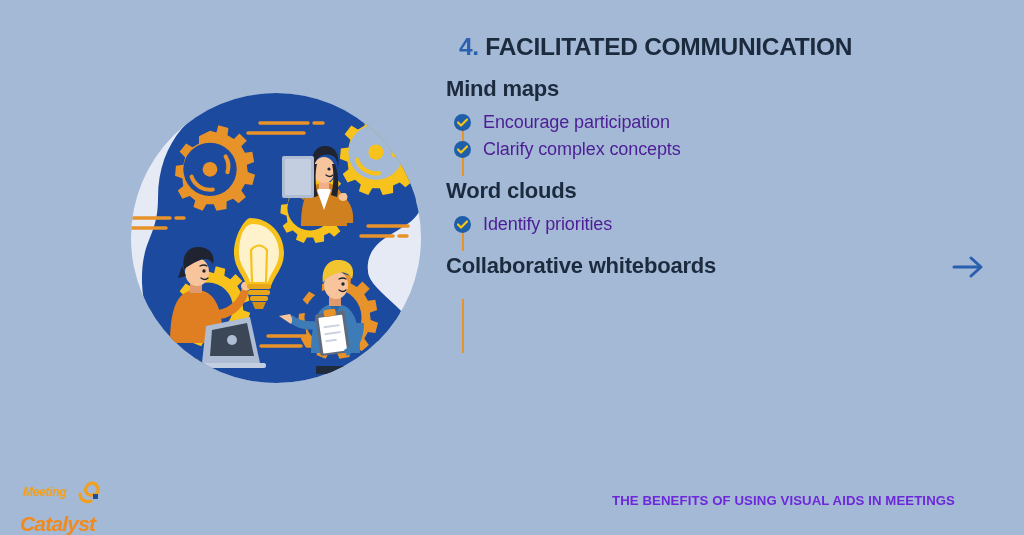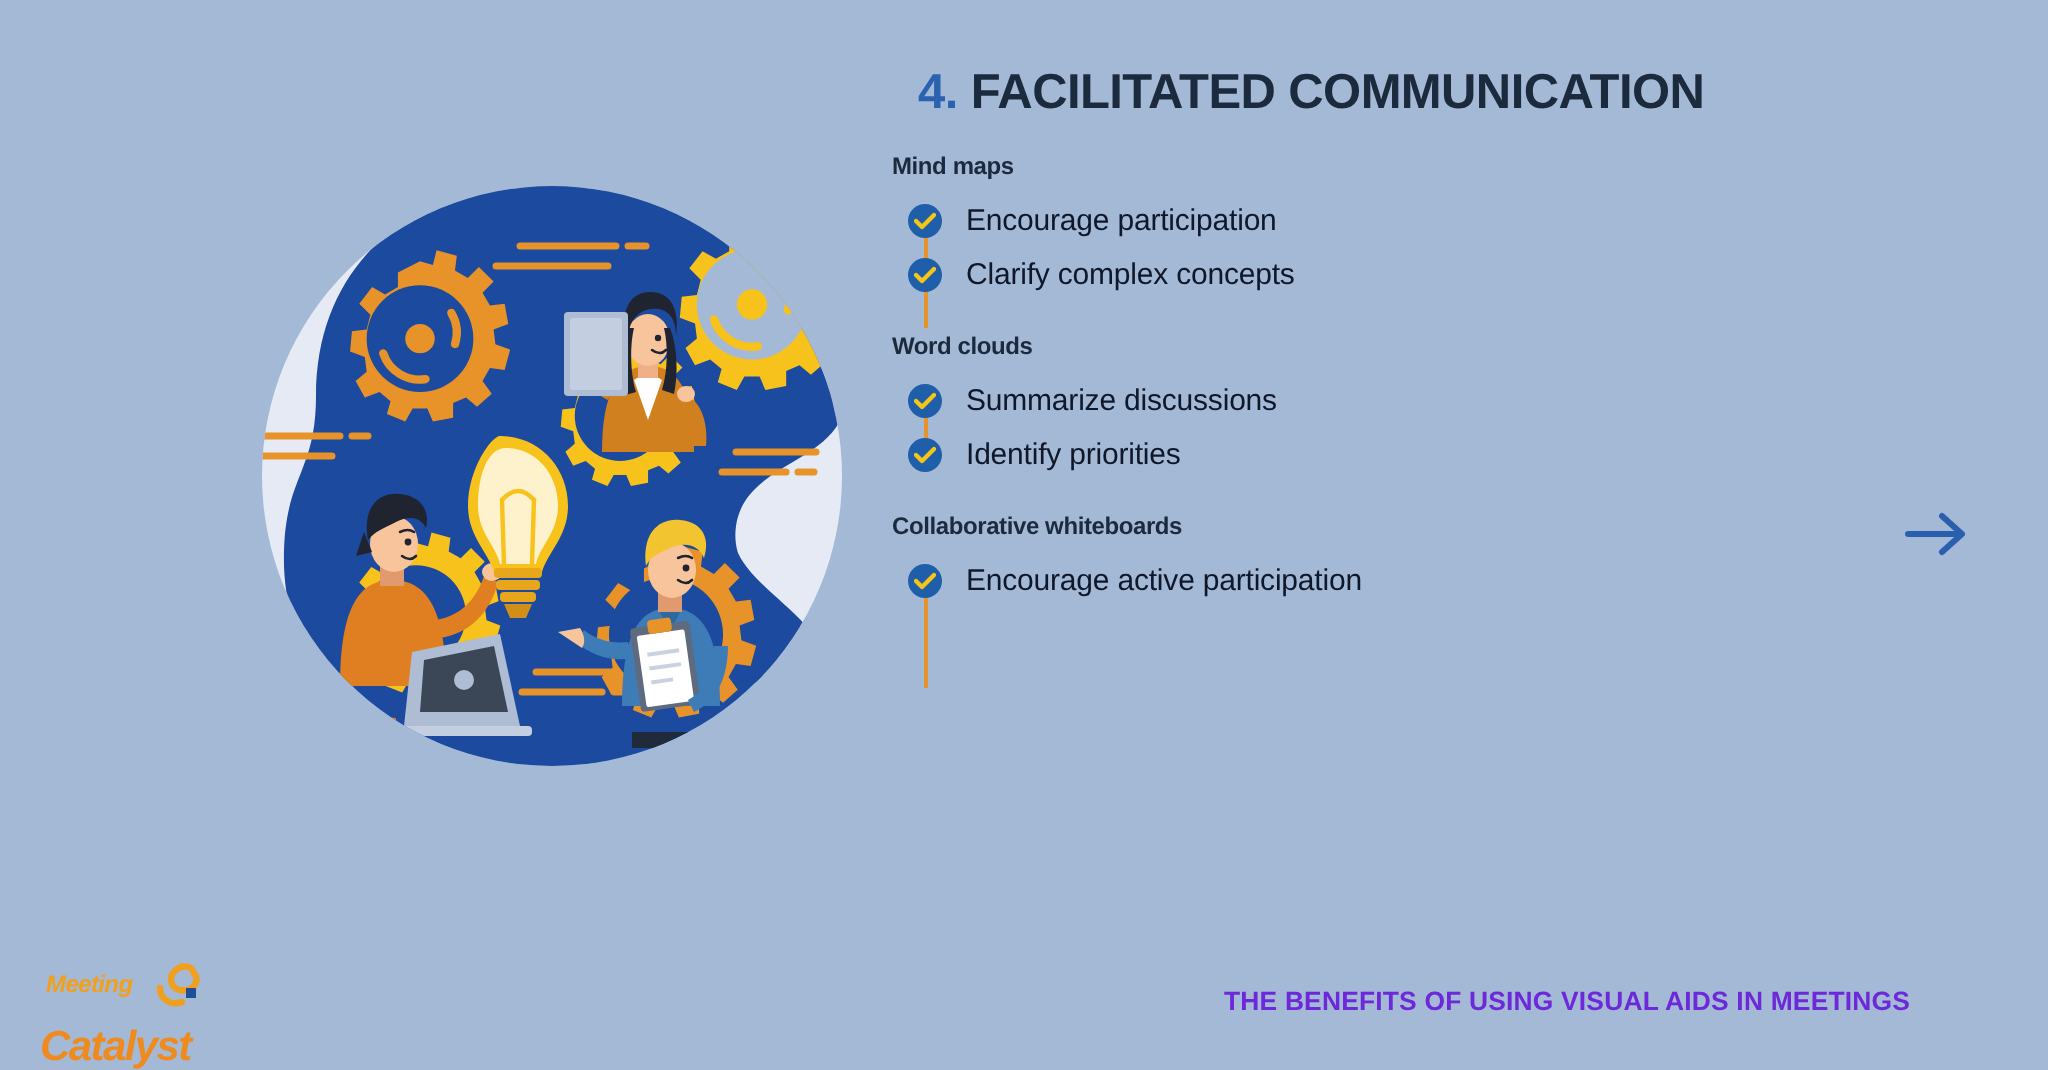--- a/index.html
+++ b/index.html
@@ -21,21 +21,21 @@
     position:absolute; left:443px; top:33px; width:520px;
   }
   #slide-title {
     font-size:24.5px; font-weight:bold; letter-spacing:-0.3px;
     color:#1b2a3d; white-space:nowrap; margin-left:16px;
   }
   #slide-title .num { color:#2b62b0; }
 
   .group { margin-top:15px; }
   .group-heading {
-    font-size:12px; font-weight:bold; color:#1b2a3d;
+    font-size:22px; font-weight:bold; color:#1b2a3d;
     letter-spacing:-0.2px; margin-bottom:7px; margin-left:3px;
   }
   .items { position:relative; }
   .item {
     display:flex; align-items:center; height:27px; position:relative;
   }
   .check-wrap {
     position:relative; width:18px; height:27px;
     display:flex; align-items:center; justify-content:center;
     flex:0 0 18px; margin-left:10px;
@@ -44,21 +44,21 @@
   .connector {
     position:absolute; left:18.5px; width:2px;
     background:#e8922a; z-index:0;
   }
   .check {
     width:17px; height:17px; border-radius:50%;
     background:#1f5fa9; position:relative; z-index:1;
   }
   .check svg { position:absolute; left:3px; top:4px; }
   .item-label {
-    font-size:15px; color:#0f172a; margin-left:12px;
+    font-size:18px; color:#4c1d95; margin-left:12px;
     white-space:nowrap; letter-spacing:-0.1px;
   }
 
   
   #next-arrow {
     position:absolute; left:950px; top:252px; width:38px; height:30px;
   }
 
   
   #footer-title {
@@ -317,48 +317,28 @@
         <div class="items">
           <div class="connector" style="top: 13px; height: 27px;"></div>
           <div class="item">
             <div class="check-wrap">
               <div class="check">
                 <svg width="11" height="9" viewBox="0 0 11 9">
                   <polyline points="1,4.5 4,7.5 10,1.5" fill="none" stroke="#f5c518" stroke-width="2.2" stroke-linecap="round" stroke-linejoin="round"></polyline>
                 </svg>
               </div>
             </div>
-            <div class="item-label">Summarize discussions</div>
-          </div>
-          <div class="item">
-            <div class="check-wrap">
-              <div class="check">
-                <svg width="11" height="9" viewBox="0 0 11 9">
-                  <polyline points="1,4.5 4,7.5 10,1.5" fill="none" stroke="#f5c518" stroke-width="2.2" stroke-linecap="round" stroke-linejoin="round"></polyline>
-                </svg>
-              </div>
-            </div>
             <div class="item-label">Identify priorities</div>
           </div>
         </div>
       </div>
       <div class="group">
         <div class="group-heading">Collaborative whiteboards</div>
         <div class="items">
           <div class="connector" style="top: 13px; height: 54px;"></div>
-          <div class="item">
-            <div class="check-wrap">
-              <div class="check">
-                <svg width="11" height="9" viewBox="0 0 11 9">
-                  <polyline points="1,4.5 4,7.5 10,1.5" fill="none" stroke="#f5c518" stroke-width="2.2" stroke-linecap="round" stroke-linejoin="round"></polyline>
-                </svg>
-              </div>
-            </div>
-            <div class="item-label">Encourage active participation</div>
-          </div>
         </div>
       </div>
     </div>
 </div>
 
 <div id="next-arrow">
   <svg viewBox="0 0 38 30" width="38" height="30">
     <line x1="4" y1="15" x2="30" y2="15" stroke="#2a5fae" stroke-width="3" stroke-linecap="round"></line>
     <polyline points="21,6 31,15 21,24" fill="none" stroke="#2a5fae" stroke-width="3" stroke-linecap="round" stroke-linejoin="round"></polyline>
   </svg>

